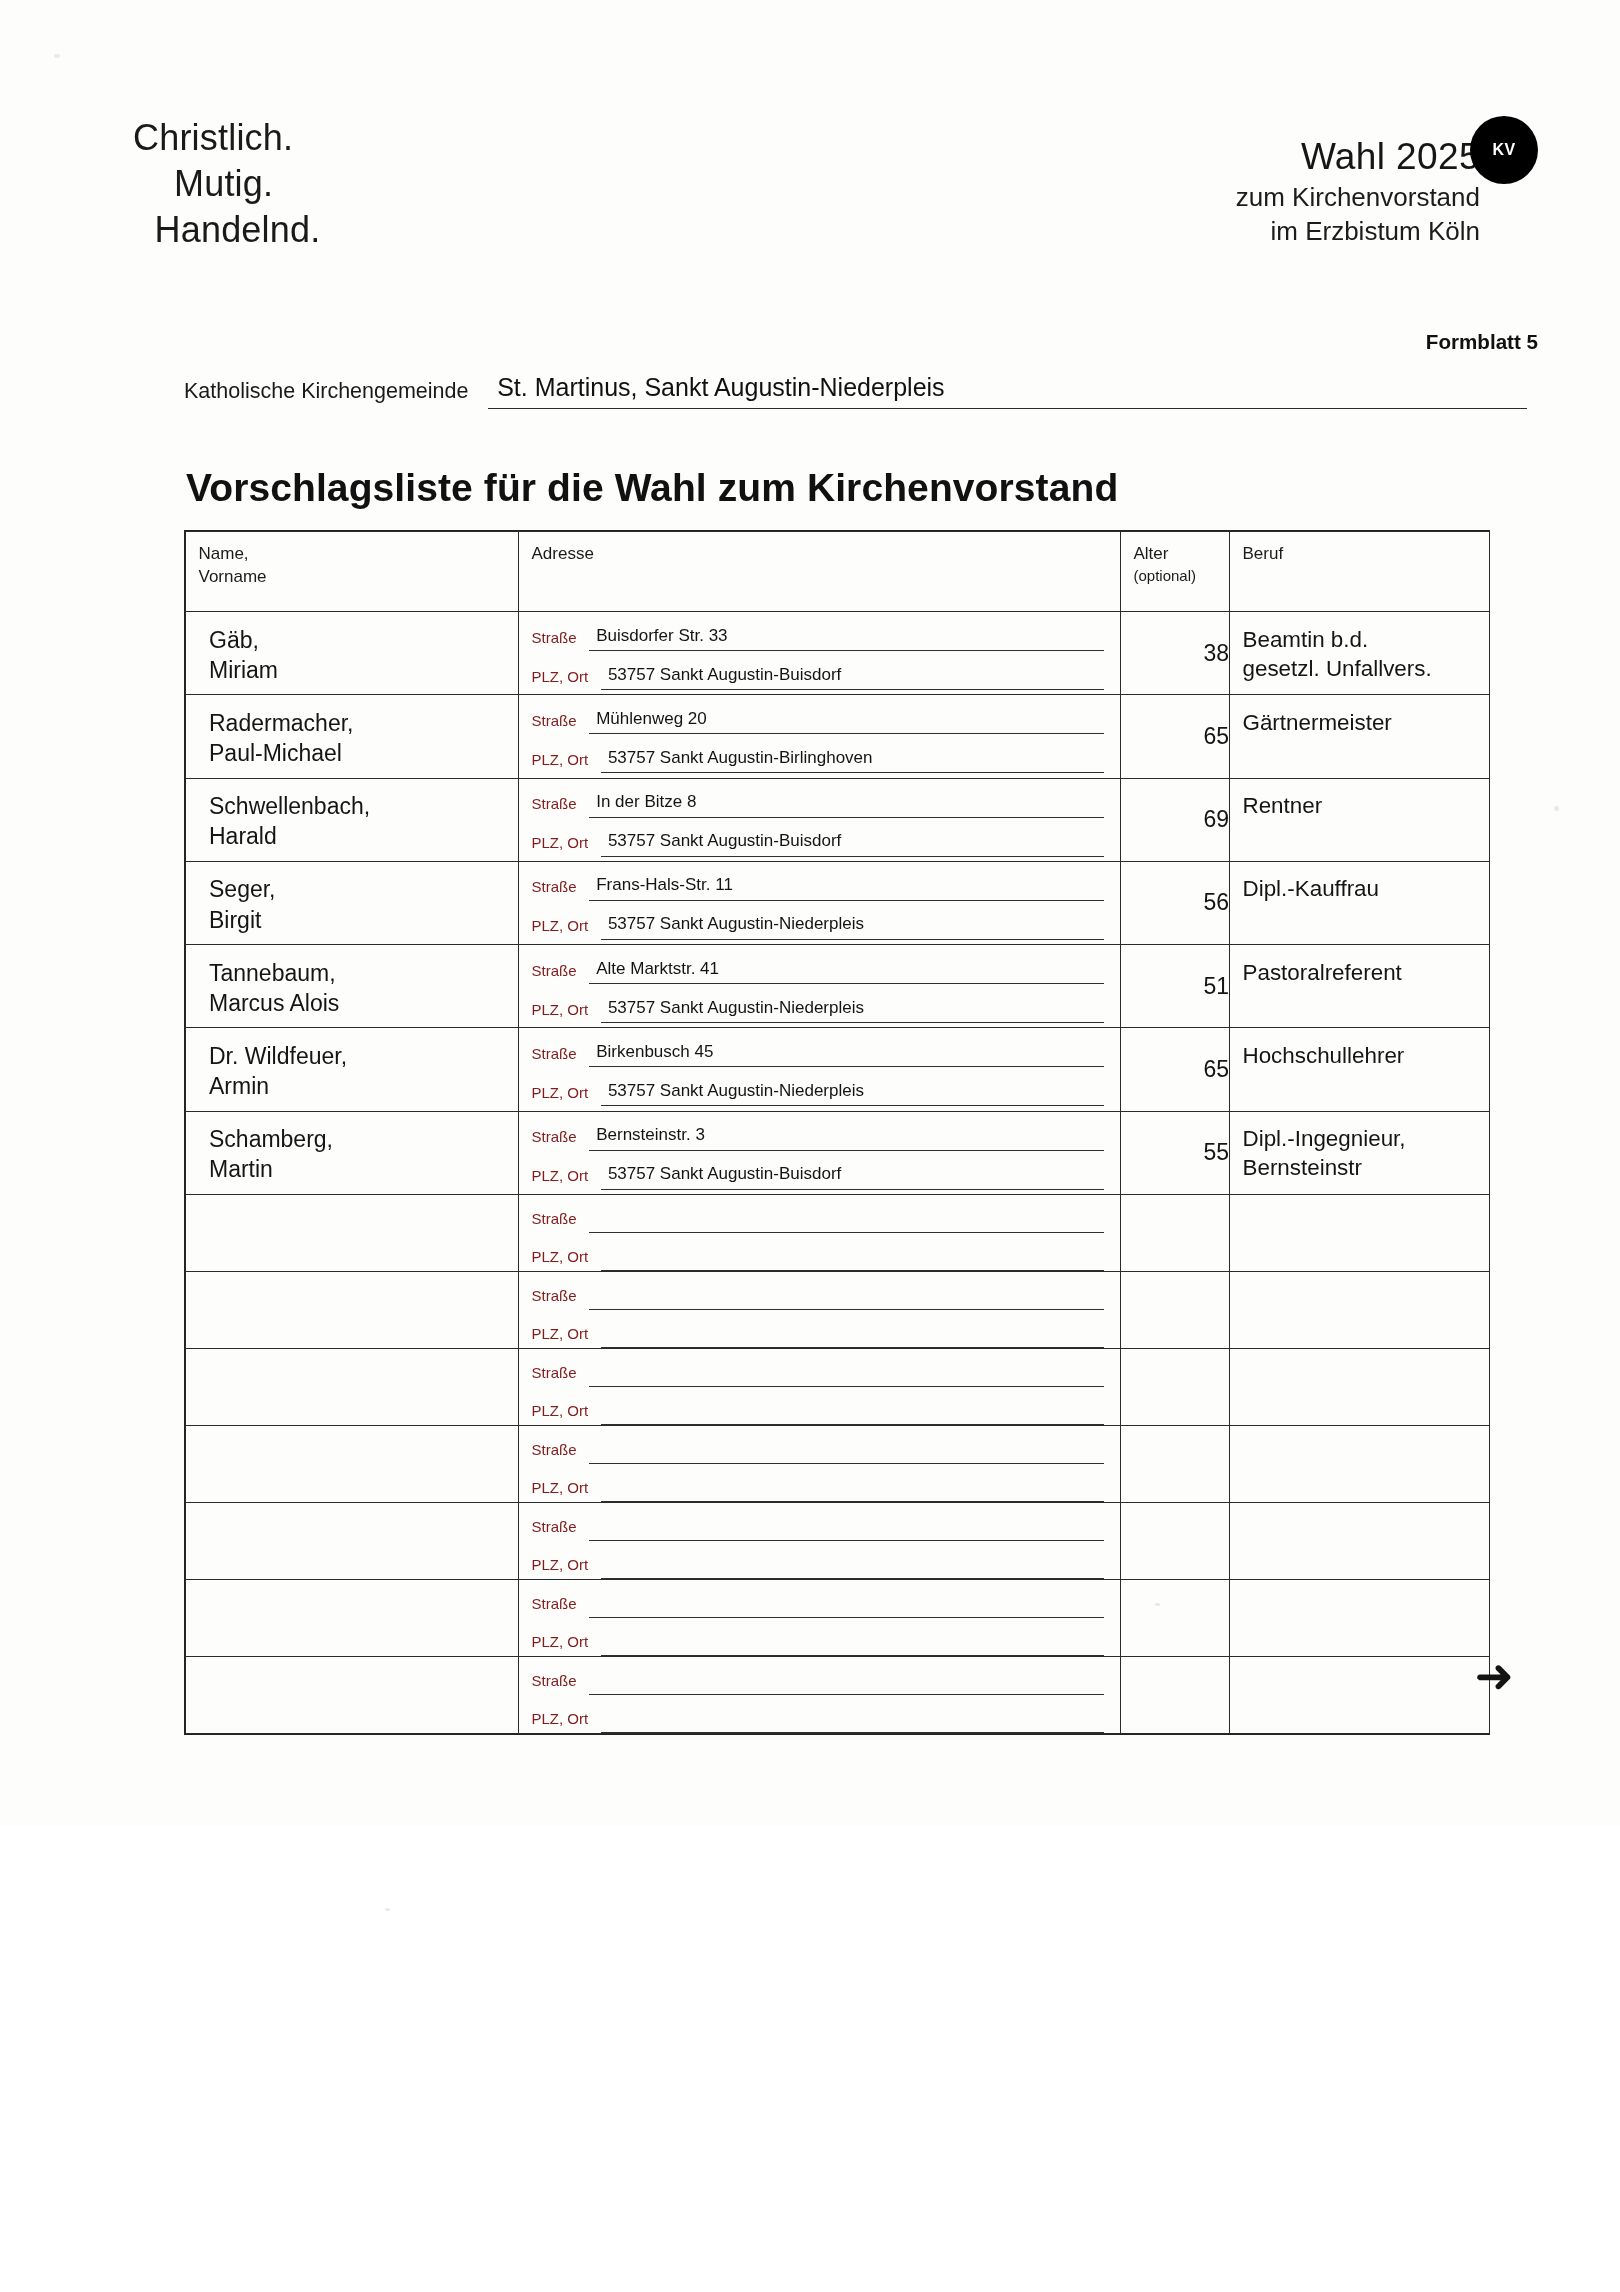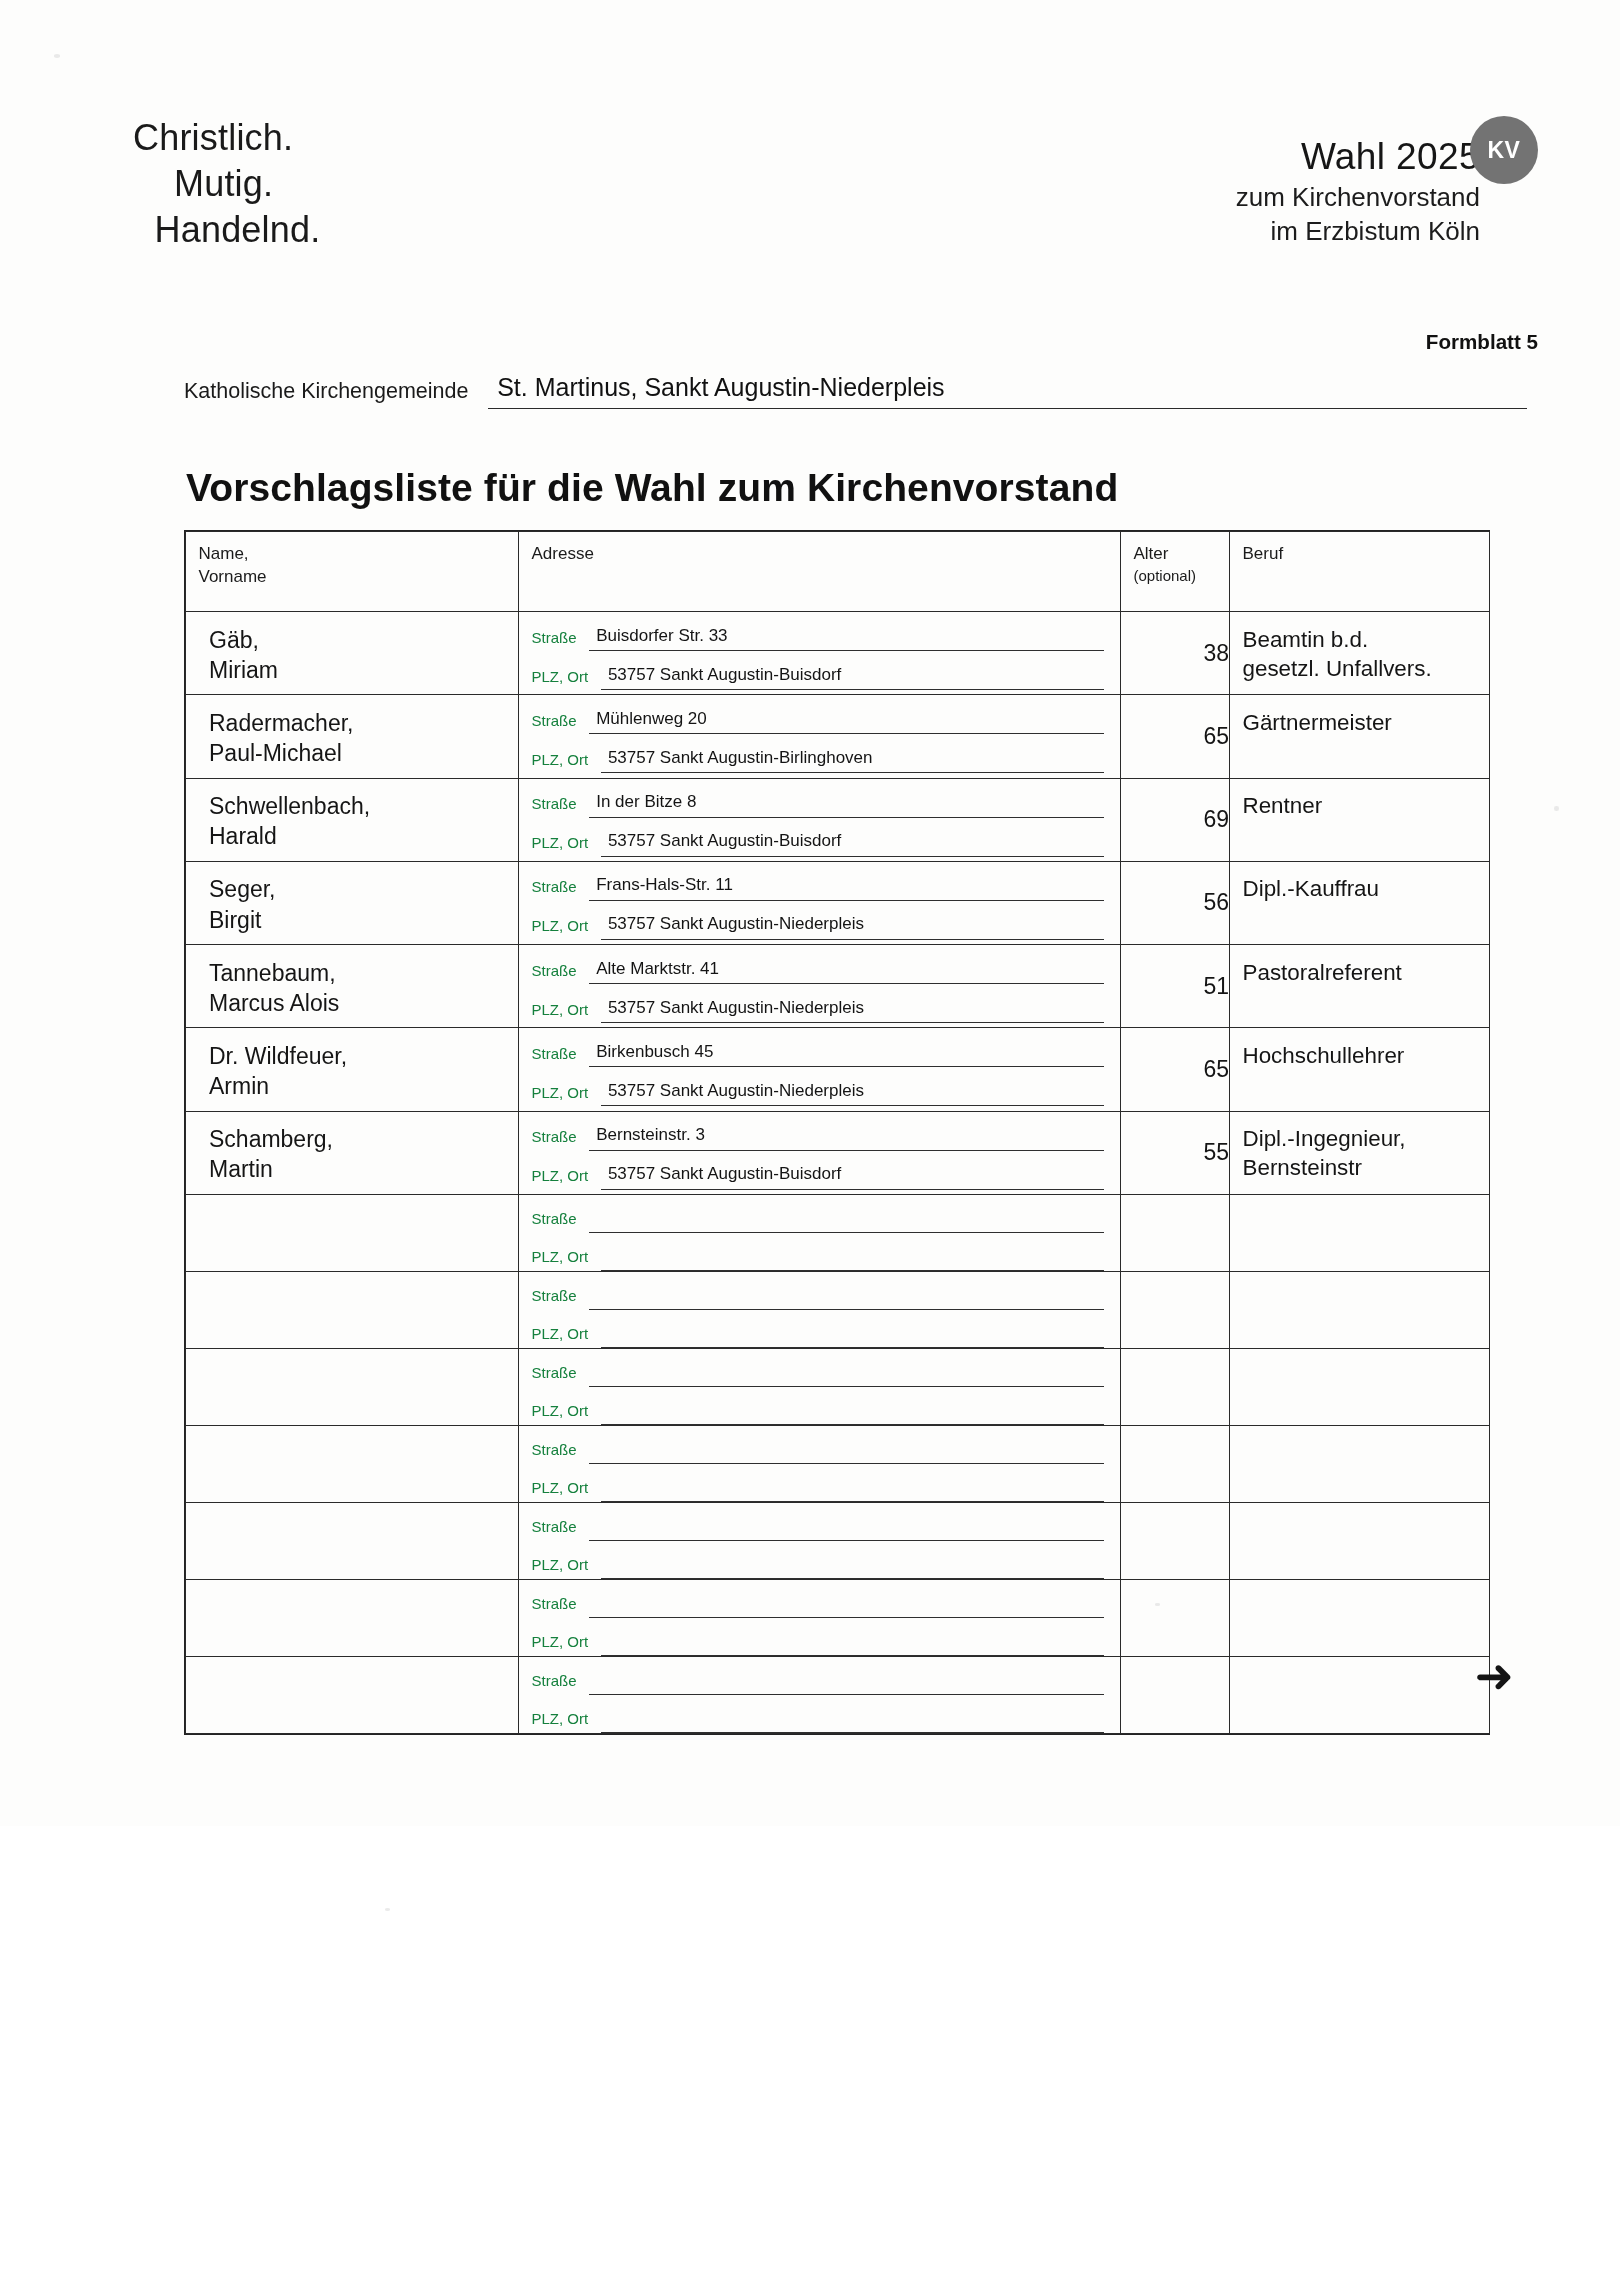--- a/index.html
+++ b/index.html
@@ -56,23 +56,23 @@
     color: #1c1c1c;
   }
 
   .kv-badge {
     position: absolute;
     right: 82px;
     top: 116px;
     width: 68px;
     height: 68px;
     border-radius: 50%;
-    background: #737373;
+    background: #000000;
     color: #ffffff;
-    font-size: 23px;
+    font-size: 16px;
     font-weight: 700;
     display: flex;
     align-items: center;
     justify-content: center;
     letter-spacing: 0.4px;
   }
 
   .formblatt {
     position: absolute;
     right: 82px;
@@ -177,21 +177,21 @@
   .adr-line {
     display: flex;
     align-items: flex-end;
     padding: 11.6px 16px 0 12.5px;
     height: 39px;
     box-sizing: border-box;
   }
   .adr-line + .adr-line { padding-top: 12.5px; justify-content: space-between; }
   .adr-tag {
     font-size: 15px;
-    color: #15803d;
+    color: #7f1d1d;
     padding-bottom: 5.4px;
     white-space: nowrap;
   }
   .adr-val {
     flex: 1;
     margin-left: 12.5px;
     font-size: 17px;
     color: #141414;
     border-bottom: 1.3px solid #2f2f2f;
     padding: 0 0 4.5px 7.2px;

